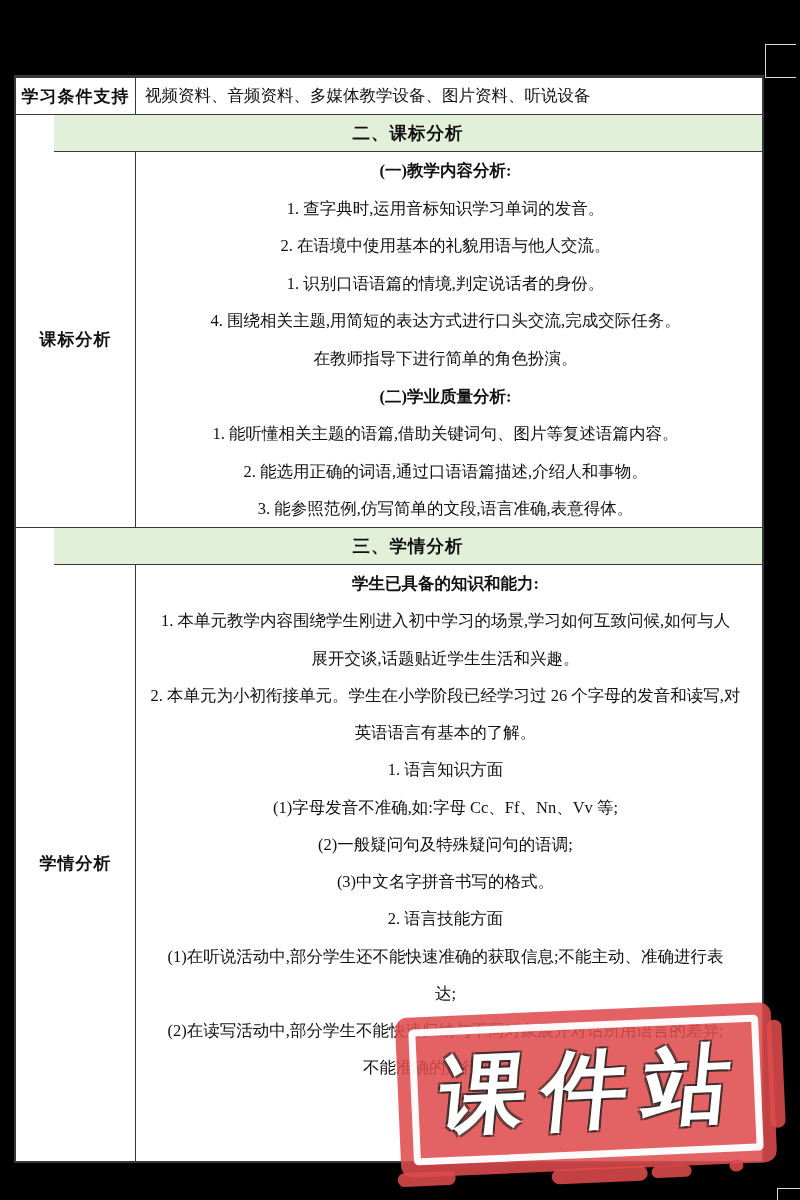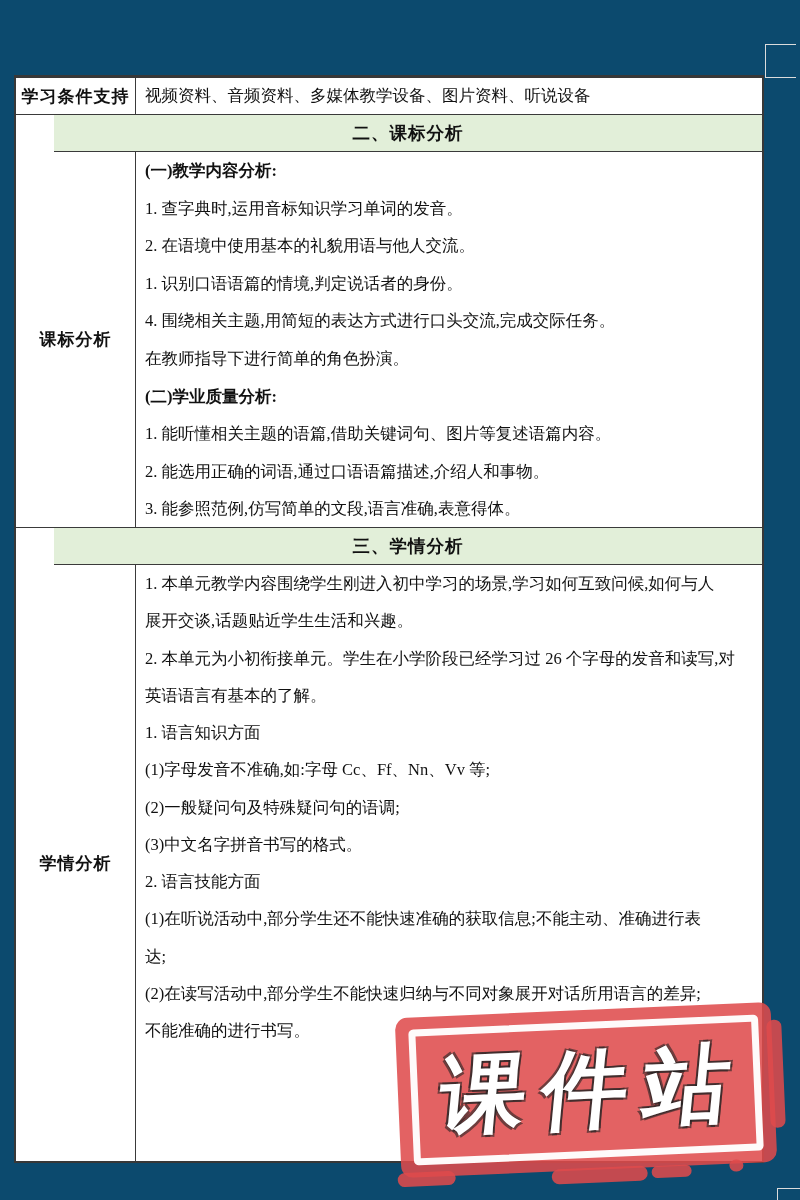--- a/index.html
+++ b/index.html
@@ -1,21 +1,21 @@
 <!DOCTYPE html>
 <html><head>
 <meta charset="utf-8">
 <style>
   html,body{margin:0;padding:0;}
   body{
     width:800px;height:1200px;background:#ffffff;position:relative;
     font-family:"Liberation Serif","DejaVu Serif",serif;color:#111;
     overflow:hidden;
   }
-  .page{position:absolute;inset:0;background:#0c4a6e;}
+  .page{position:absolute;inset:0;background:#000000;text-align:center;}
 
   
   .artifact{position:absolute;border:1px solid #dcdcdc;background:transparent;}
   .artifact-tr{left:765px;top:44px;width:30px;height:32px;border-right:none;}
   .artifact-br{left:777px;top:1188px;width:30px;height:20px;border-bottom:none;border-right:none;}
 
   
   .tbl{
     position:absolute;left:14px;top:75px;width:750px;background:#fff;
     border:2px solid #383838;border-top-width:3px;box-sizing:border-box;
@@ -115,20 +115,21 @@
     <div class="section-row">
       <span>三、学情分析</span>
     </div>
 
     <div class="row row-xueqing">
       <div class="label-cell">
         <span>学情分析</span>
       </div>
       <div class="content-cell">
         <div class="lines">
+            <div class="line bold">学生已具备的知识和能力:</div>
             <div class="line">1. 本单元教学内容围绕学生刚进入初中学习的场景,学习如何互致问候,如何与人</div>
             <div class="line">展开交谈,话题贴近学生生活和兴趣。</div>
             <div class="line">2. 本单元为小初衔接单元。学生在小学阶段已经学习过 26 个字母的发音和读写,对</div>
             <div class="line">英语语言有基本的了解。</div>
             <div class="line">1. 语言知识方面</div>
             <div class="line">(1)字母发音不准确,如:字母 Cc、Ff、Nn、Vv 等;</div>
             <div class="line">(2)一般疑问句及特殊疑问句的语调;</div>
             <div class="line">(3)中文名字拼音书写的格式。</div>
             <div class="line">2. 语言技能方面</div>
             <div class="line">(1)在听说活动中,部分学生还不能快速准确的获取信息;不能主动、准确进行表</div>

